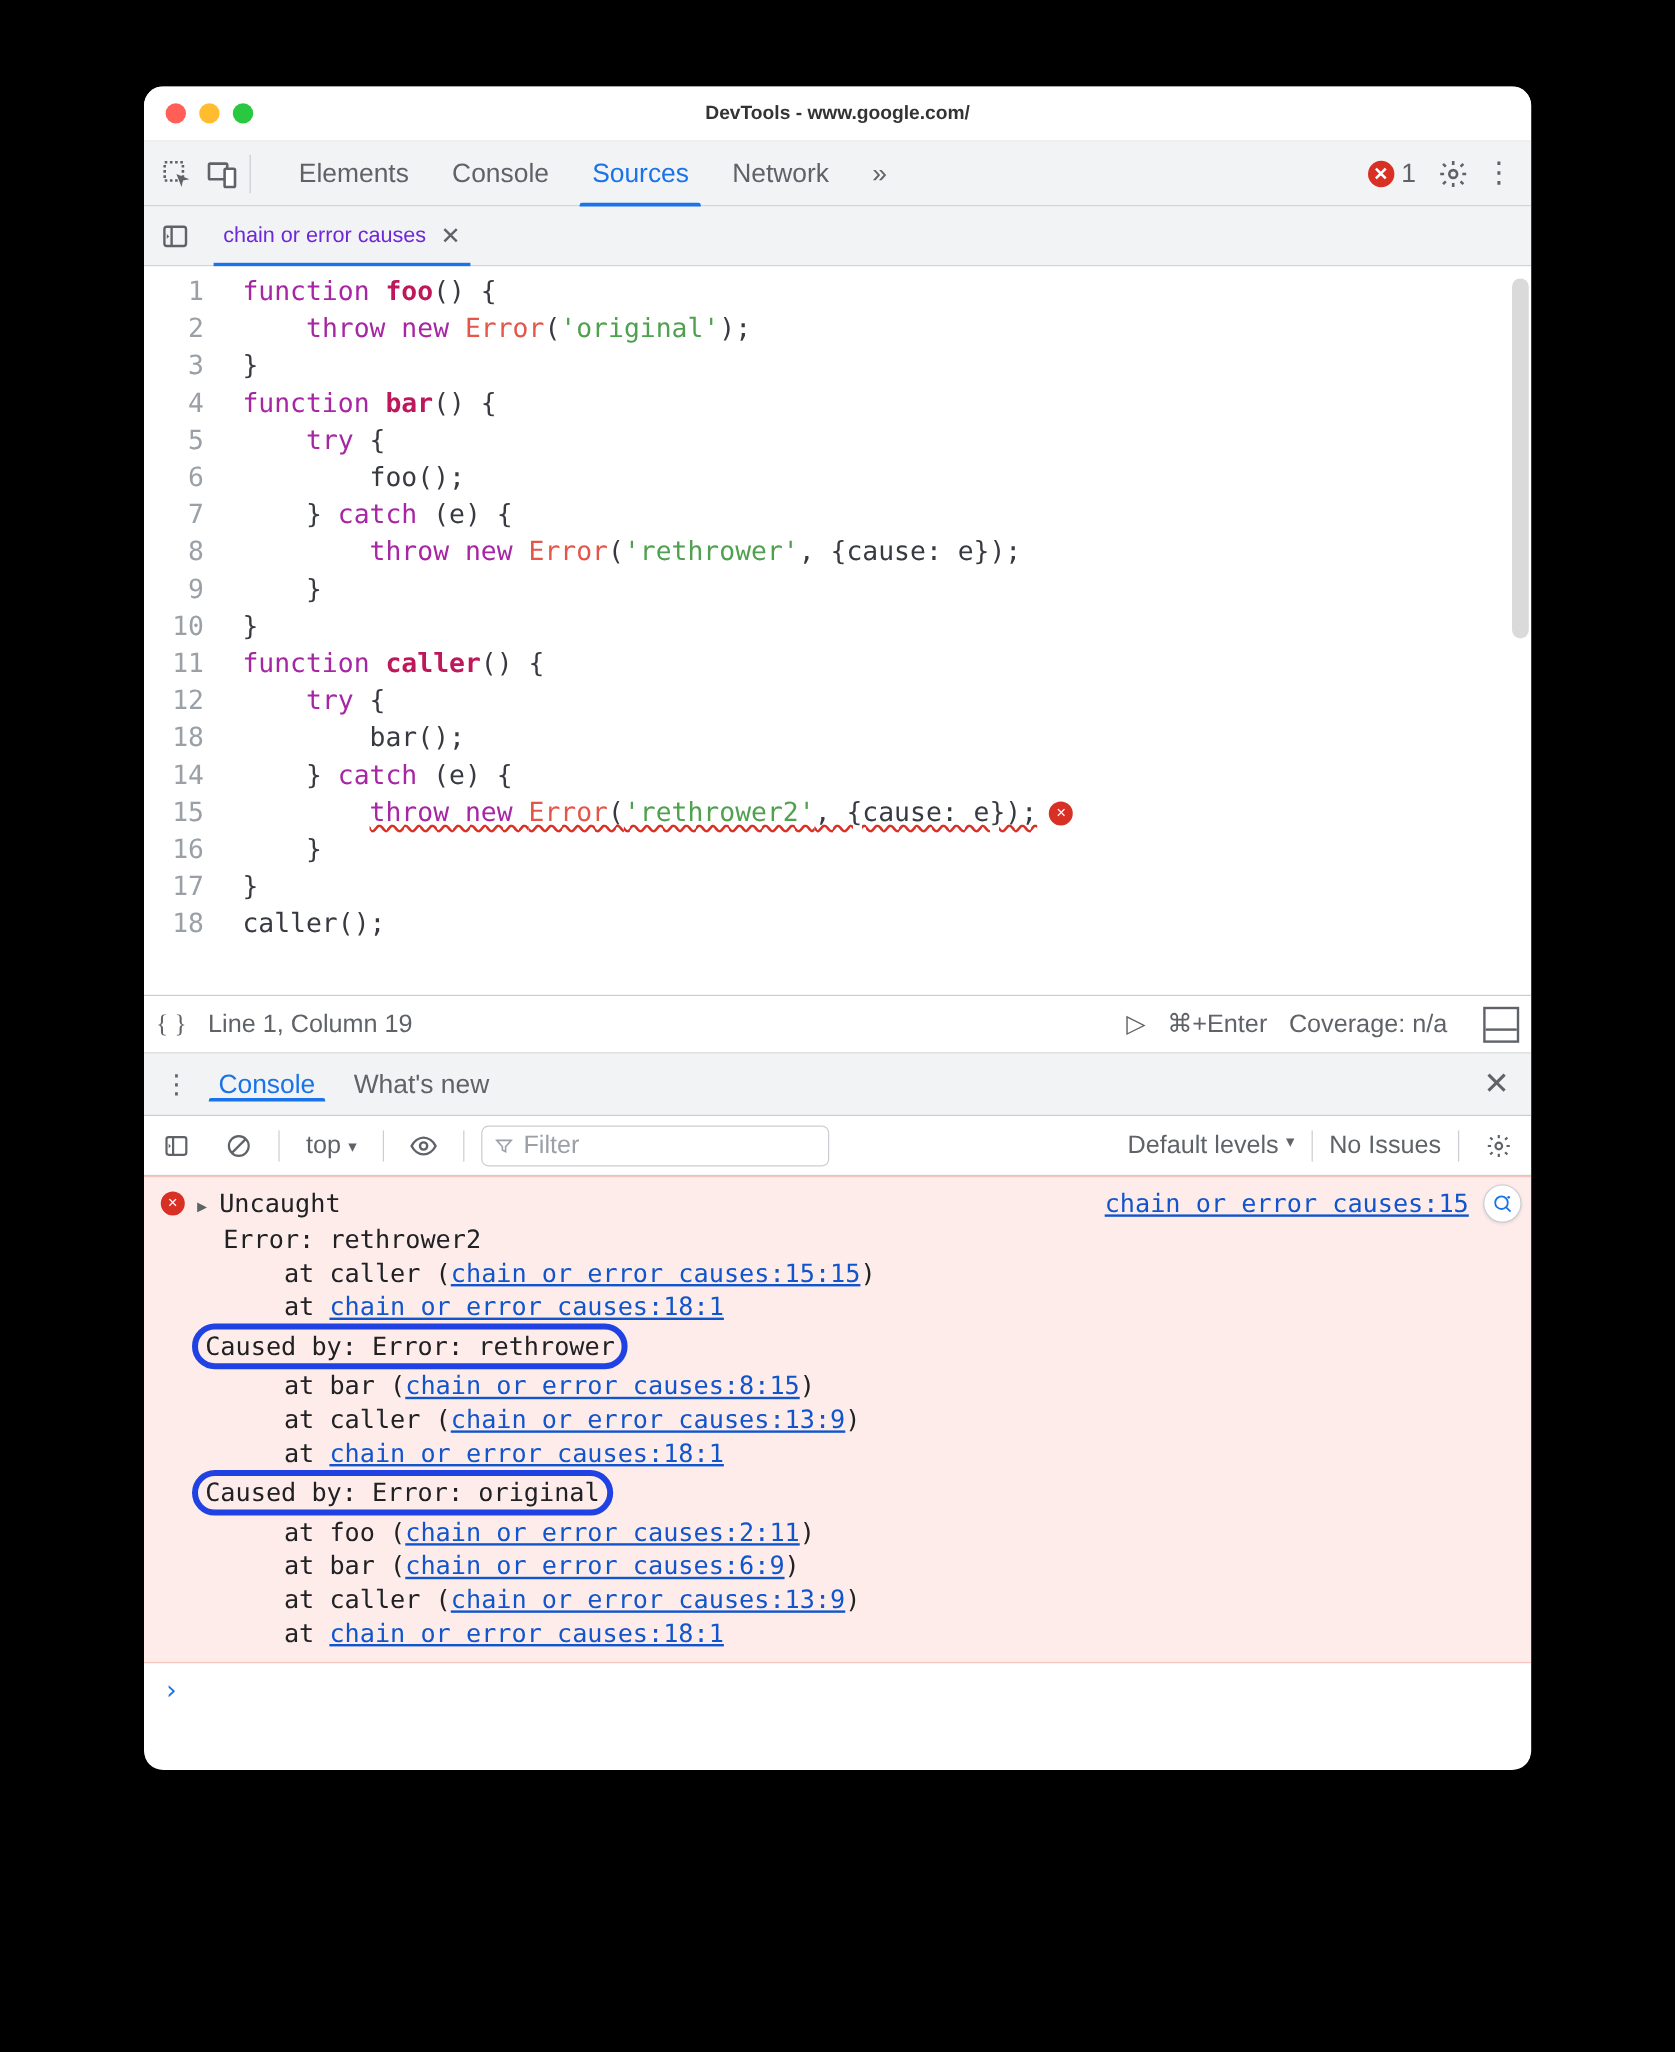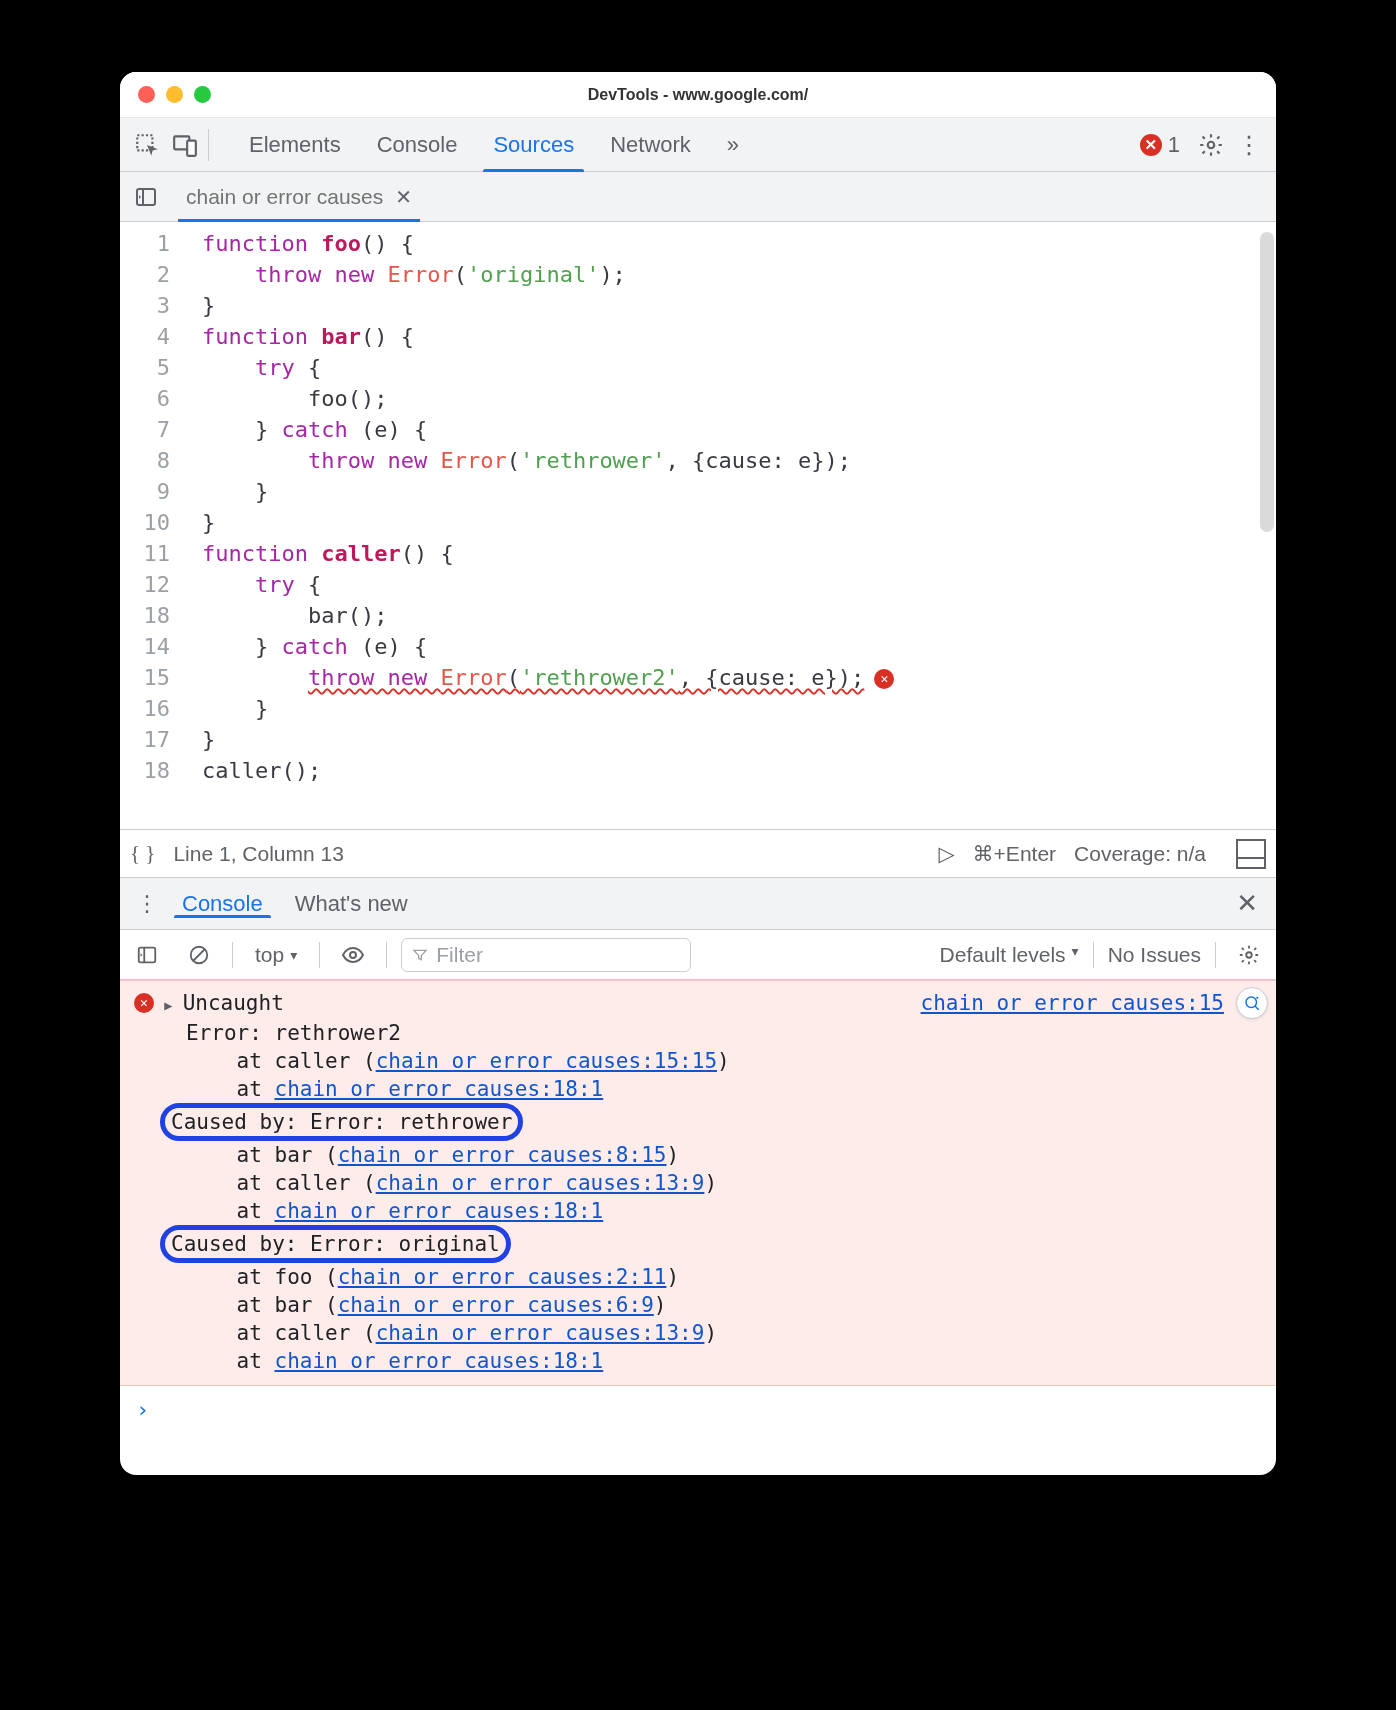--- a/index.html
+++ b/index.html
@@ -23,21 +23,21 @@
   .tab { padding:13px 18px; display:flex; align-items:center; color:#5f6368; position:relative; white-space:nowrap;}
   .tab.active { color:#1a73e8; }
   .tab.active::after { content:""; position:absolute; left:8px; right:8px; bottom:-1px; height:3px; background:#1a73e8; border-radius:2px 2px 0 0;}
   .tb-spacer{flex:1;}
   .err-badge{display:flex;align-items:center;gap:6px;margin:0 12px;font-size:22px;color:#5f6368;}
   .err-badge .circ{width:22px;height:22px;border-radius:50%;background:#d93025;color:#fff;display:flex;align-items:center;justify-content:center;font-size:15px;font-weight:700;}
   
   .file-tab-row{height:50px;border-bottom:1px solid #cacdd1;background:#f1f3f4;display:flex;align-items:center;padding:0 8px;}
   .panel-toggle{width:36px;height:36px;display:flex;align-items:center;justify-content:center;color:#5f6368;margin-right:10px;}
   .file-tab{display:flex;align-items:center;gap:12px;padding:0 12px;height:100%;}
-  .file-tab span.name{color:#737373;font-size:21px;}
+  .file-tab span.name{color:#6d28d9;font-size:18px;}
   .file-tab.active{position:relative;}
   .file-tab.active::after{content:"";position:absolute;left:4px;right:4px;bottom:-1px;height:3px;background:#1a73e8;}
   .file-tab .x{color:#5f6368;font-size:20px;}
   
   .editor{flex:0 0 auto; height:608px; display:flex; font-family:ui-monospace,Menlo,Consolas,monospace; font-size:22px; line-height:31px; background:#fff; position:relative; border-bottom:1px solid #cacdd1;}
   .gutter{width:60px;text-align:right;color:#9aa0a6;padding:6px 10px 0 0;user-select:none;}
   .gutter div{height:31px;}
   .code{padding:6px 0 0 22px;white-space:pre;color:#202124;position:relative;}
   .kw{color:#a626a4;} .fn{color:#be185d;font-weight:bold;} .str{color:#50a14f;} .pn{color:#383a42;} .nm{color:#e45649;}
   .squiggle{text-decoration: underline wavy #d93025; text-decoration-thickness:2px; text-underline-offset:3px;}
@@ -168,21 +168,21 @@
         <div>16</div>
         <div>17</div>
         <div>18</div>
       </div>
     <div class="code" id="code"><div style="height: 31px;"><span class="kw">function </span><span class="fn">foo</span><span class="pn">() {</span></div><div style="height: 31px;"><span>    </span><span class="kw">throw new </span><span class="nm">Error</span><span class="pn">(</span><span class="str">'original'</span><span class="pn">);</span></div><div style="height: 31px;"><span class="pn">}</span></div><div style="height: 31px;"><span class="kw">function </span><span class="fn">bar</span><span class="pn">() {</span></div><div style="height: 31px;"><span>    </span><span class="kw">try </span><span class="pn">{</span></div><div style="height: 31px;"><span class="pn">        foo();</span></div><div style="height: 31px;"><span class="pn">    } </span><span class="kw">catch </span><span class="pn">(e) {</span></div><div style="height: 31px;"><span>        </span><span class="kw">throw new </span><span class="nm">Error</span><span class="pn">(</span><span class="str">'rethrower'</span><span class="pn">, {cause: e});</span></div><div style="height: 31px;"><span class="pn">    }</span></div><div style="height: 31px;"><span class="pn">}</span></div><div style="height: 31px;"><span class="kw">function </span><span class="fn">caller</span><span class="pn">() {</span></div><div style="height: 31px;"><span>    </span><span class="kw">try </span><span class="pn">{</span></div><div style="height: 31px;"><span class="pn">        bar();</span></div><div style="height: 31px;"><span class="pn">    } </span><span class="kw">catch </span><span class="pn">(e) {</span></div><div style="height: 31px;"><span>        </span><span class="kw squiggle">throw new </span><span class="nm squiggle">Error</span><span class="pn squiggle">(</span><span class="str squiggle">'rethrower2'</span><span class="pn squiggle">, {cause: e});</span><span class="err-dot-inline">✕</span></div><div style="height: 31px;"><span class="pn">    }</span></div><div style="height: 31px;"><span class="pn">}</span></div><div style="height: 31px;"><span class="pn">caller();</span></div></div>
     <div class="editor-scroll"></div>
   </div>
 
   <div class="status">
     <span style="font-family:ui-monospace,Menlo;">{ }</span>
-    <span>Line 1, Column 13</span>
+    <span>Line 1, Column 19</span>
     <span class="sp"></span>
     <span>▷</span>
     <span>⌘+Enter</span>
     <span style="">Coverage: n/a</span>
     <span class="box-icon" style="margin-left:12px;"></span>
   </div>
 
   <div class="drawer-tabs">
     <span class="dots">⋮</span>
     <div class="tab active">

